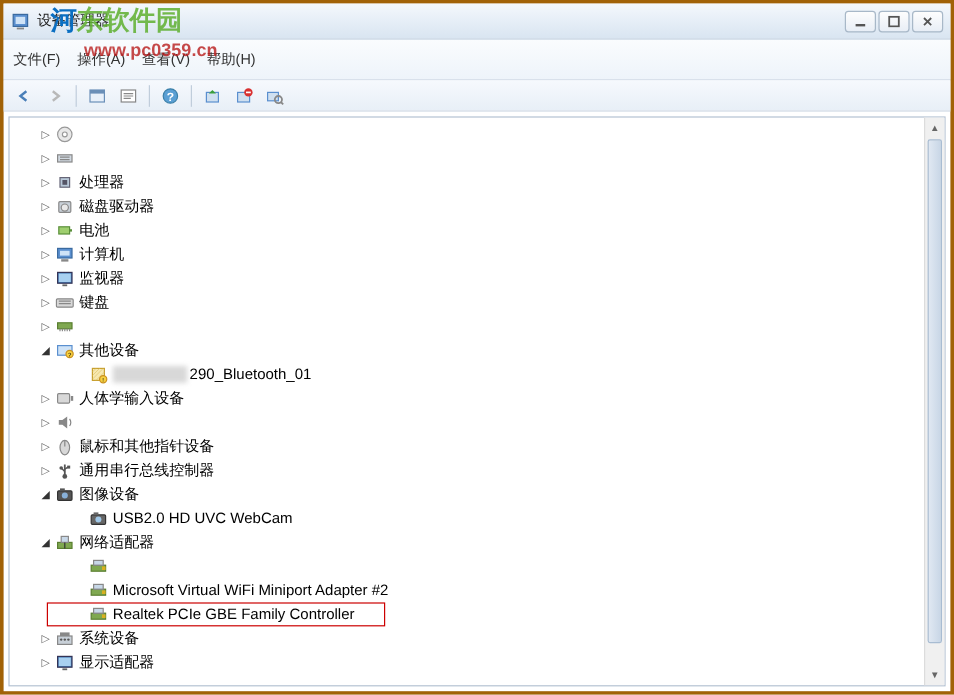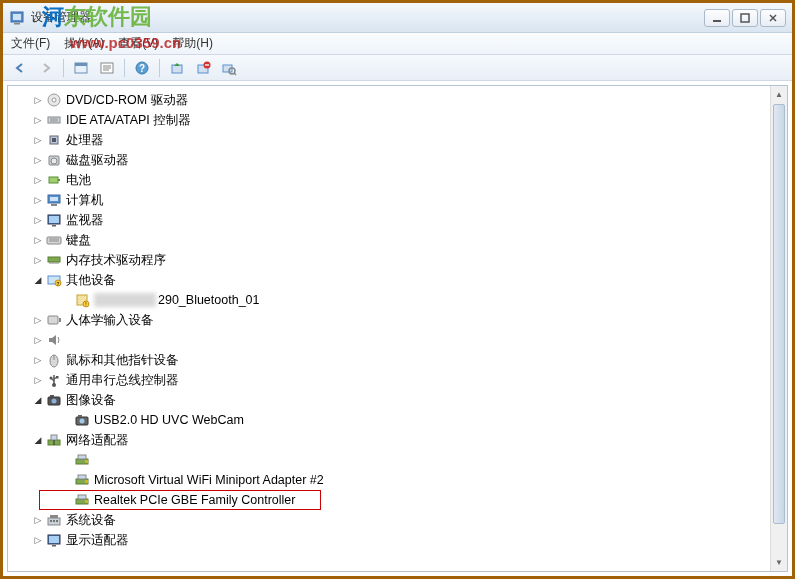--- a/index.html
+++ b/index.html
@@ -6,21 +6,21 @@
 body { background: #fff; width: 795px; height: 579px; overflow: hidden; position: relative; }
 
 .window { width: 795px; height: 579px; border: 3px solid #a16207; background: #fff; display: flex; flex-direction: column; }
 
 .titlebar { height: 30px; background: linear-gradient(to bottom, #f4f8fc 0%, #e6eef7 50%, #d9e5f1 100%); border-bottom: 1px solid #c0d0e0; display: flex; align-items: center; padding: 0 6px; position: relative; }
 .titlebar .app-icon { width: 16px; height: 16px; margin-right: 6px; }
 .titlebar .title-text { font-size: 12px; color: #222; flex: 1; }
 .win-controls { display: flex; gap: 2px; }
 .win-btn { width: 26px; height: 18px; border: 1px solid #a8b8c8; border-radius: 3px; background: linear-gradient(to bottom,#fdfdfd,#e8eef6); display: flex; align-items: center; justify-content: center; font-size: 10px; color: #555; }
 
-.menubar { height: 22px; background: linear-gradient(to bottom,#fafcfe,#eef4fa); border-bottom: 1px solid #d0dae6; display: flex; align-items: center; padding: 0 8px; gap: 14px; font-size: 12px; color: #333; }
+.menubar { height: 34px; background: linear-gradient(to bottom,#fafcfe,#eef4fa); border-bottom: 1px solid #d0dae6; display: flex; align-items: center; padding: 0 8px; gap: 14px; font-size: 12px; color: #333; }
 .menubar .menu-item { cursor: default; }
 
 .toolbar { height: 26px; background: linear-gradient(to bottom,#f6f9fd,#e8eff7); border-bottom: 1px solid #cfd9e5; display: flex; align-items: center; padding: 0 6px; gap: 4px; }
 .tool-btn { width: 22px; height: 22px; display: flex; align-items: center; justify-content: center; border-radius: 2px; }
 .tool-sep { width: 1px; height: 18px; background: #c0cddb; margin: 0 2px; }
 
 .content { flex: 1; display: flex; border: 1px solid #b4c2d2; margin: 4px; background: #fff; position: relative; }
 .tree { flex: 1; overflow-y: auto; font-size: 12.5px; color: #000; padding: 4px 2px 4px 6px; line-height: 1.65; }
 .scrollbar-track { width: 17px; background: #f0f0f0; border-left: 1px solid #dcdcdc; position: relative; }
 .scrollbar-thumb { position: absolute; top: 18px; left: 2px; right: 2px; height: 420px; background: linear-gradient(to right,#e0e8f2,#c8d6e6); border: 1px solid #a8bcd2; border-radius: 2px; }
@@ -144,32 +144,30 @@
   <div class="content">
     <div class="tree" id="tree">
         <div class="tree-row indent-1">
           <span class="expander">▷</span>
           <span class="node-icon">
             <svg width="16" height="16">
               <circle cx="8" cy="8" r="6" fill="#e8e8e8" stroke="#999"></circle>
               <circle cx="8" cy="8" r="2" fill="#fff" stroke="#999"></circle>
             </svg>
           </span>
-          <span class="node-label">DVD/CD-ROM 驱动器</span>
         </div>
         <div class="tree-row indent-1">
           <span class="expander">▷</span>
           <span class="node-icon">
             <svg width="16" height="16">
               <rect x="2" y="5" width="12" height="6" fill="#d0d8e0" stroke="#888"></rect>
               <line x1="4" y1="7" x2="12" y2="7" stroke="#888"></line>
               <line x1="4" y1="9" x2="12" y2="9" stroke="#888"></line>
             </svg>
           </span>
-          <span class="node-label">IDE ATA/ATAPI 控制器</span>
         </div>
         <div class="tree-row indent-1">
           <span class="expander">▷</span>
           <span class="node-icon">
             <svg width="16" height="16">
               <rect x="4" y="4" width="8" height="8" fill="#b8c8d8" stroke="#667"></rect>
               <rect x="6" y="6" width="4" height="4" fill="#556"></rect>
             </svg>
           </span>
           <span class="node-label">处理器</span>
@@ -232,21 +230,20 @@
           <span class="node-icon">
             <svg width="16" height="16">
               <rect x="2" y="5" width="12" height="5" fill="#7fa850" stroke="#5a7f30"></rect>
               <line x1="4" y1="10" x2="4" y2="12" stroke="#888"></line>
               <line x1="6" y1="10" x2="6" y2="12" stroke="#888"></line>
               <line x1="8" y1="10" x2="8" y2="12" stroke="#888"></line>
               <line x1="10" y1="10" x2="10" y2="12" stroke="#888"></line>
               <line x1="12" y1="10" x2="12" y2="12" stroke="#888"></line>
             </svg>
           </span>
-          <span class="node-label">内存技术驱动程序</span>
         </div>
         <div class="tree-row indent-1">
           <span class="expander expanded">◢</span>
           <span class="node-icon">
             <svg width="16" height="16">
               <rect x="2" y="4" width="12" height="8" fill="#cfe3f7" stroke="#5a8fcf"></rect>
               <circle cx="12" cy="11" r="3" fill="#f7d040" stroke="#c89020"></circle>
               <text x="12" y="13.5" font-size="5" text-anchor="middle" fill="#000">?</text>
             </svg>
           </span>

